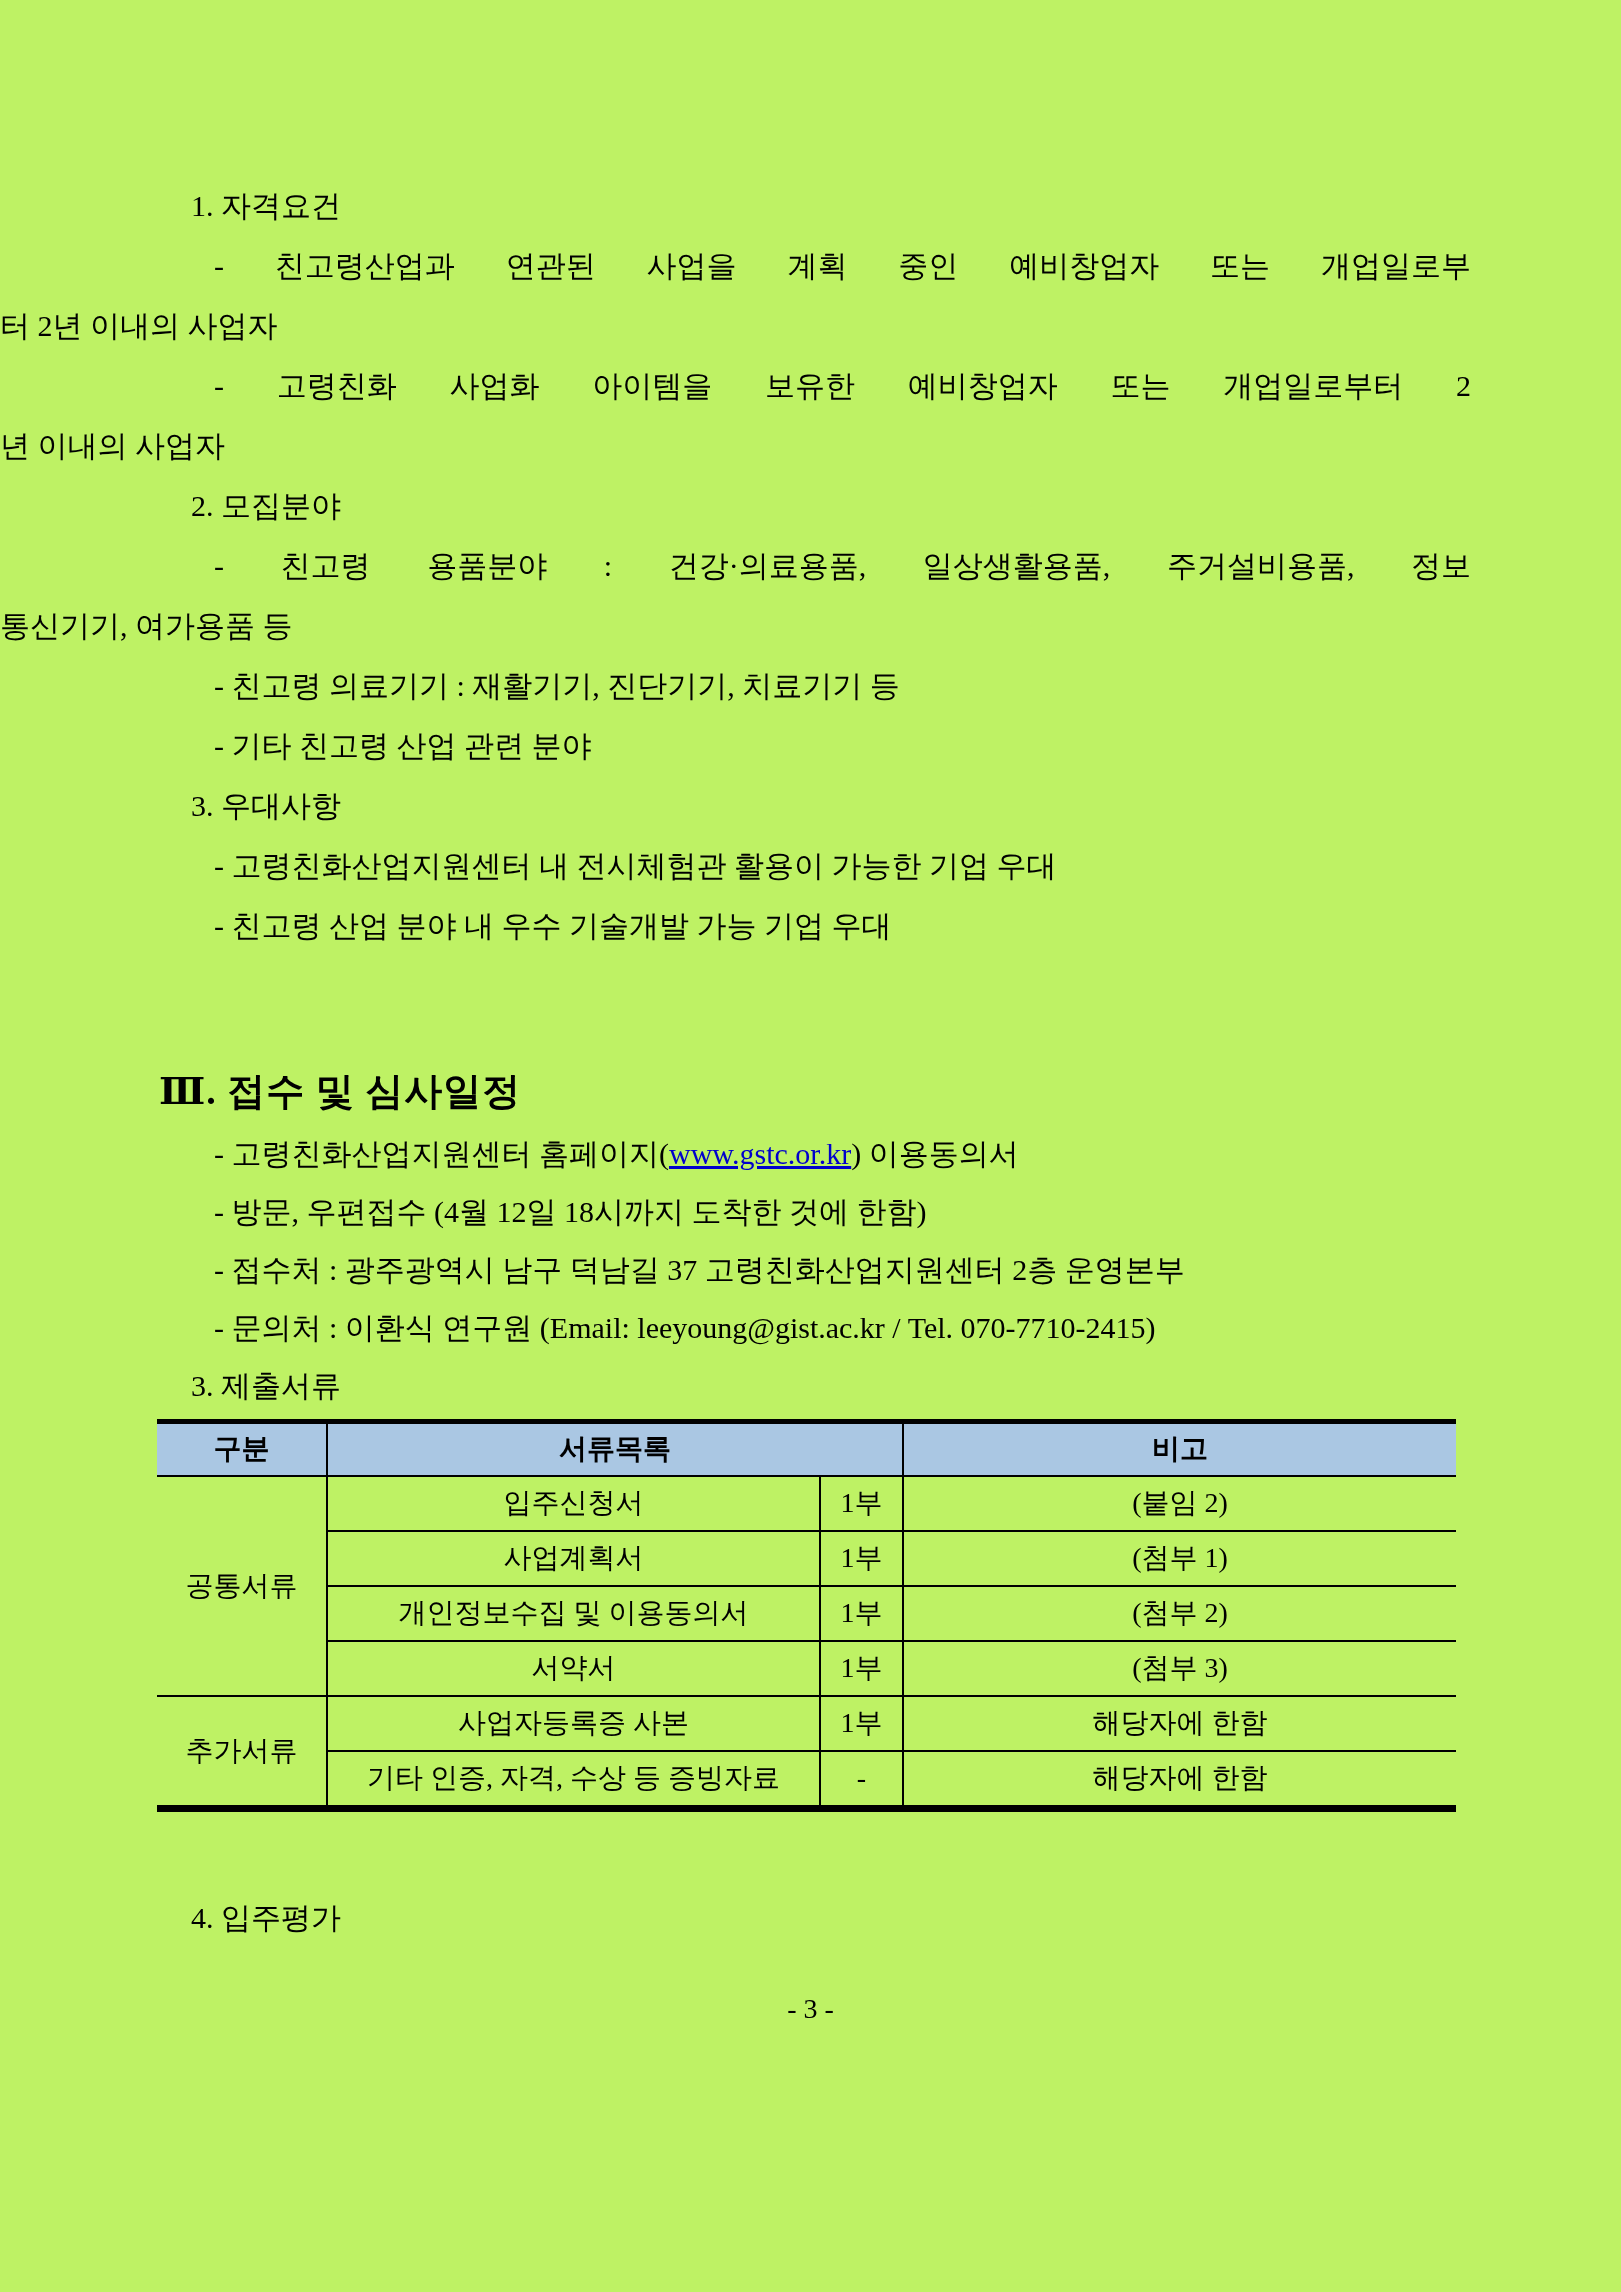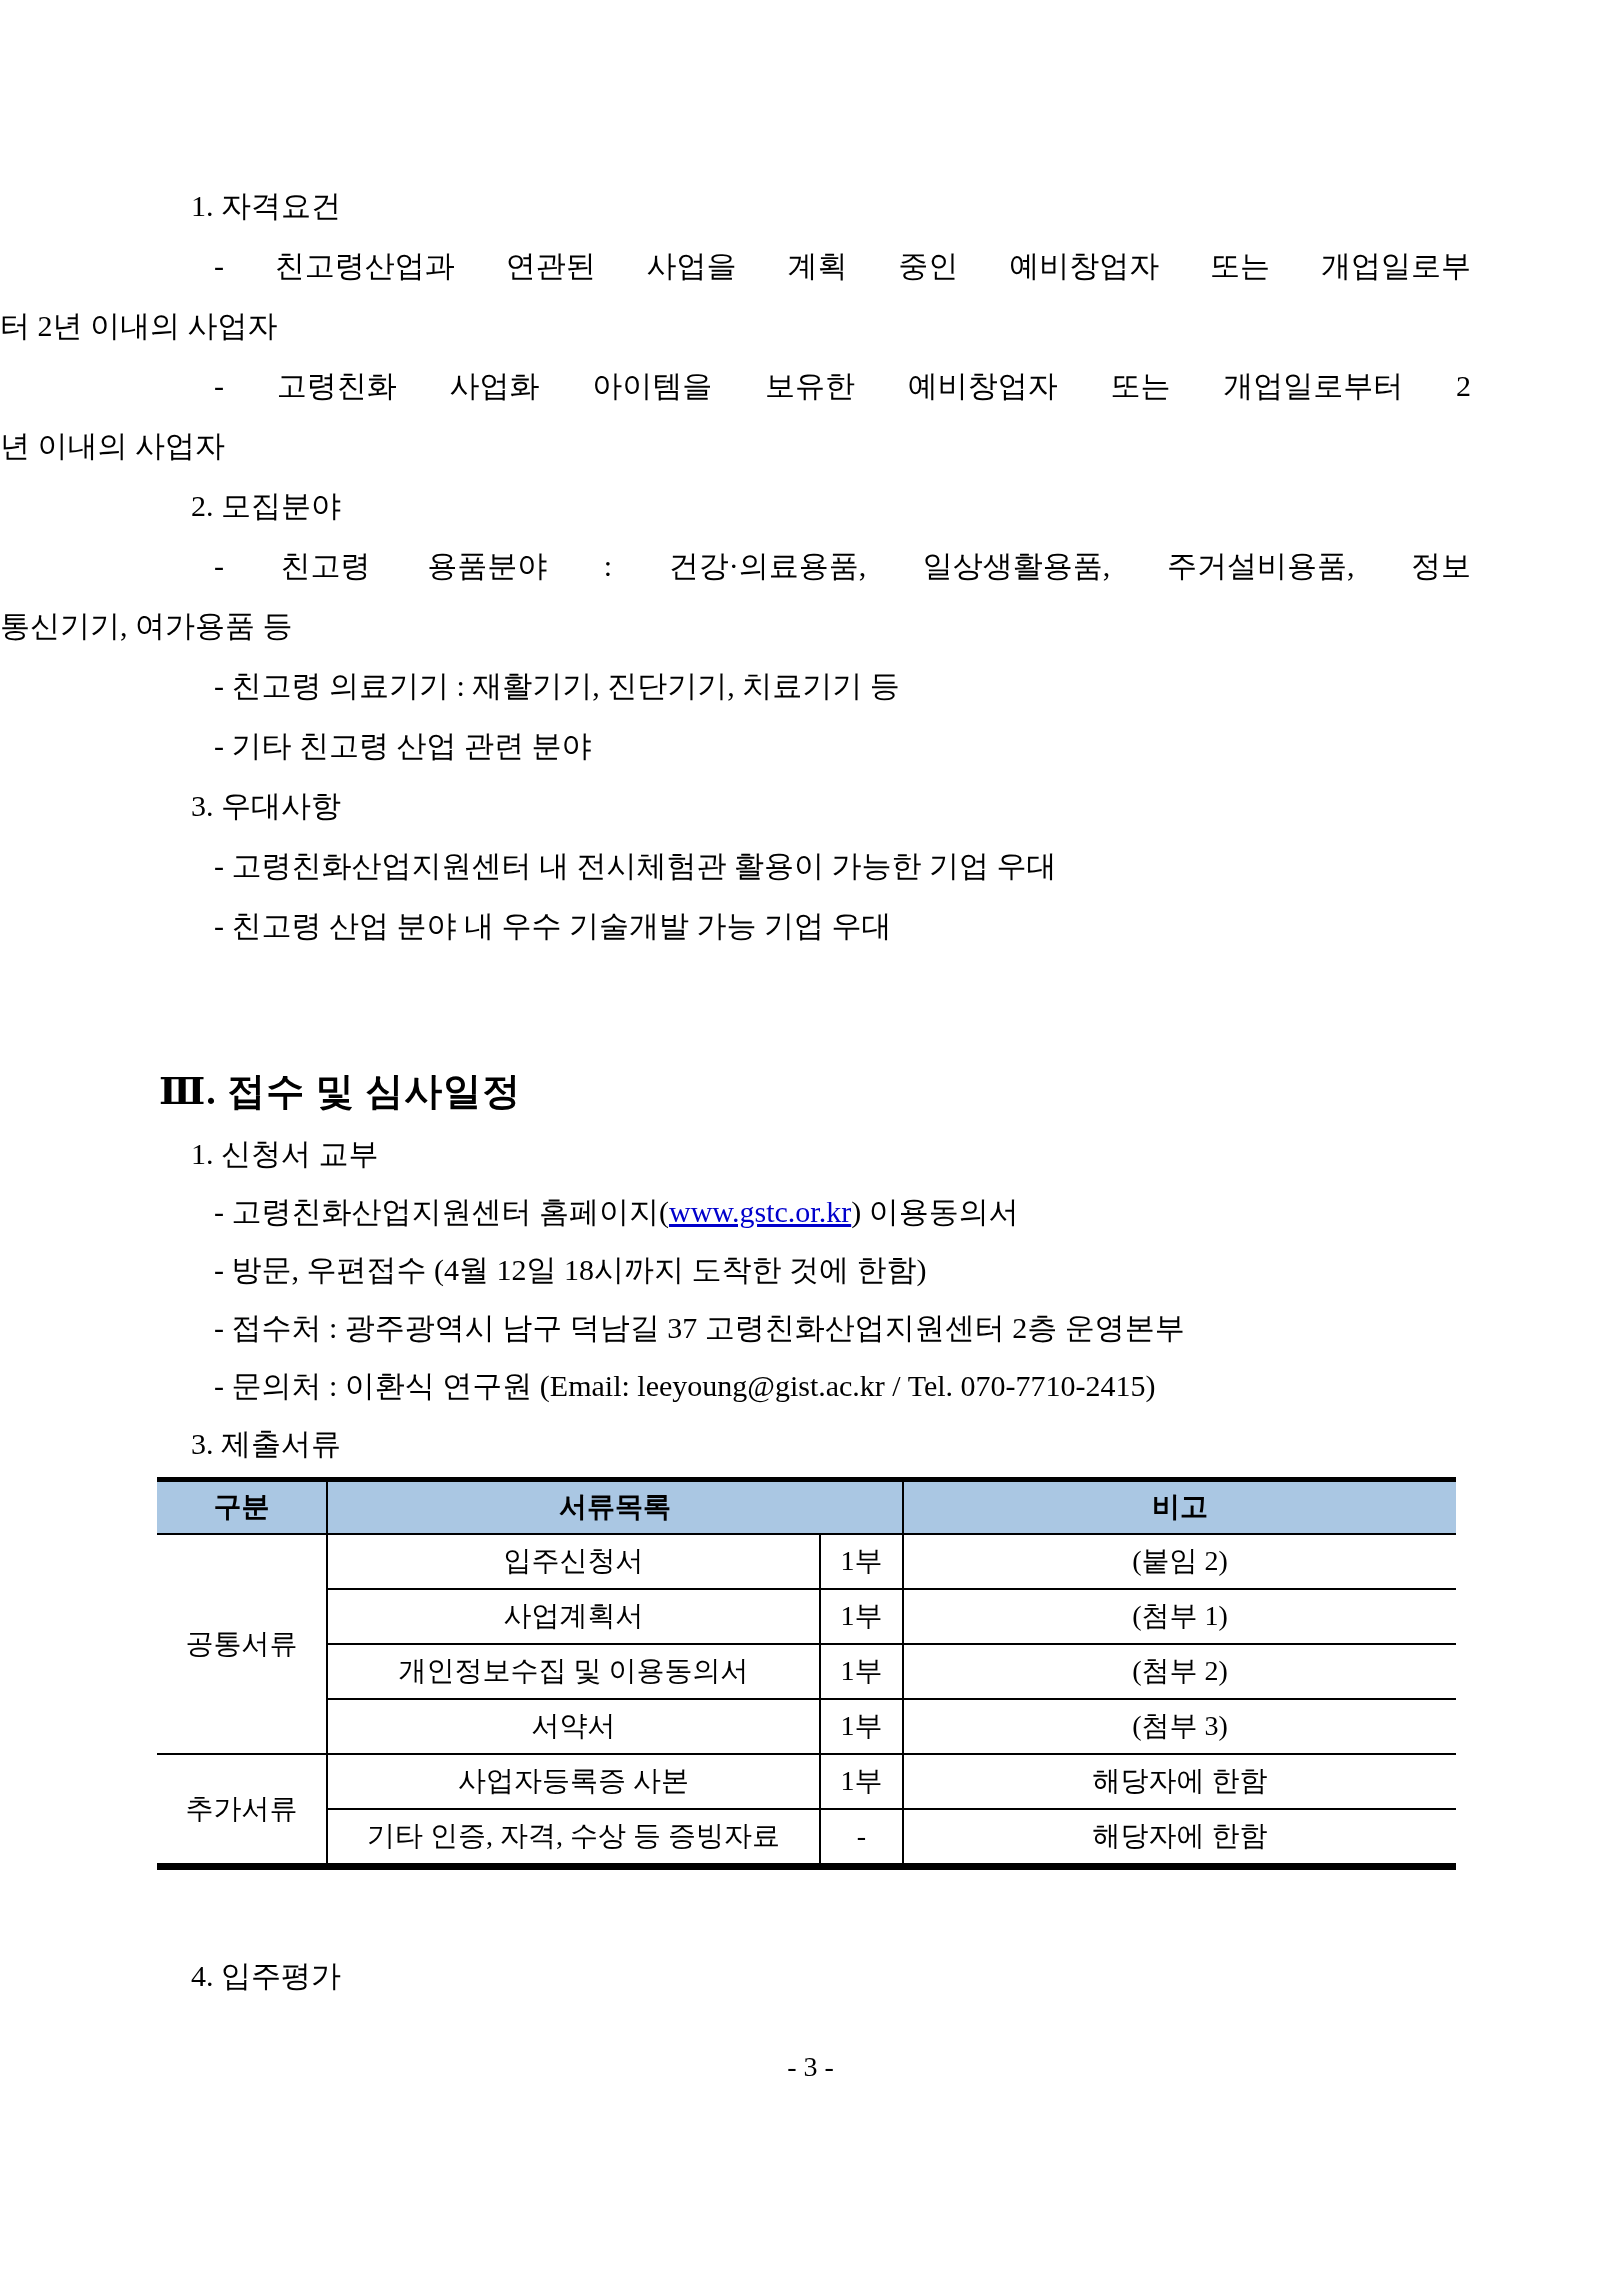--- a/index.html
+++ b/index.html
@@ -1,19 +1,19 @@
 <!DOCTYPE html>
 <html><head>
 <meta charset="utf-8">
 <style>
   html,body{margin:0;padding:0;background:#888;}
   .page{
     position:relative;
     width:1621px;height:2293px;
-    background:#ffffff;
+    background:#bef264;
     margin:0 auto;
     font-family:"Liberation Serif","DejaVu Serif",serif;
     color:#000;
     overflow:hidden;
   }
   .content{padding-top:176px;}
   .line{height:60px;line-height:60px;font-size:30px;white-space:nowrap;}
   .line2{height:58px;line-height:58px;font-size:30px;white-space:nowrap;}
   .num{padding-left:191px;}
   .dash{padding-left:214px;}
@@ -90,21 +90,20 @@
     <div class="line justify">- 친고령 용품분야 : 건강·의료용품, 일상생활용품, 주거설비용품, 정보</div>
     <div class="line wrap">통신기기, 여가용품 등</div>
     <div class="line dash">- 친고령 의료기기 : 재활기기, 진단기기, 치료기기 등</div>
     <div class="line dash">- 기타 친고령 산업 관련 분야</div>
     <div class="line num">3. 우대사항</div>
     <div class="line dash">- 고령친화산업지원센터 내 전시체험관 활용이 가능한 기업 우대</div>
     <div class="line dash">- 친고령 산업 분야 내 우수 기술개발 가능 기업 우대</div>
 
     <div class="section-heading">Ⅲ. 접수 및 심사일정</div>
 
-    <div class="line2 num">1. 신청서 교부</div>
 
     <div class="line2 dash">
       <span>- 고령친화산업지원센터 홈페이지(</span><a class="doc-link">www.gstc.or.kr</a><span>) 이용동의서</span>
     </div>
 
     <div class="line2 dash">- 방문, 우편접수 (4월 12일 18시까지 도착한 것에 한함)</div>
     <div class="line2 dash">- 접수처 : 광주광역시 남구 덕남길 37 고령친화산업지원센터 2층 운영본부</div>
     <div class="line2 dash">- 문의처 : 이환식 연구원 (Email: leeyoung@gist.ac.kr / Tel. 070-7710-2415)</div>
     <div class="line2 num">3. 제출서류</div>
 

